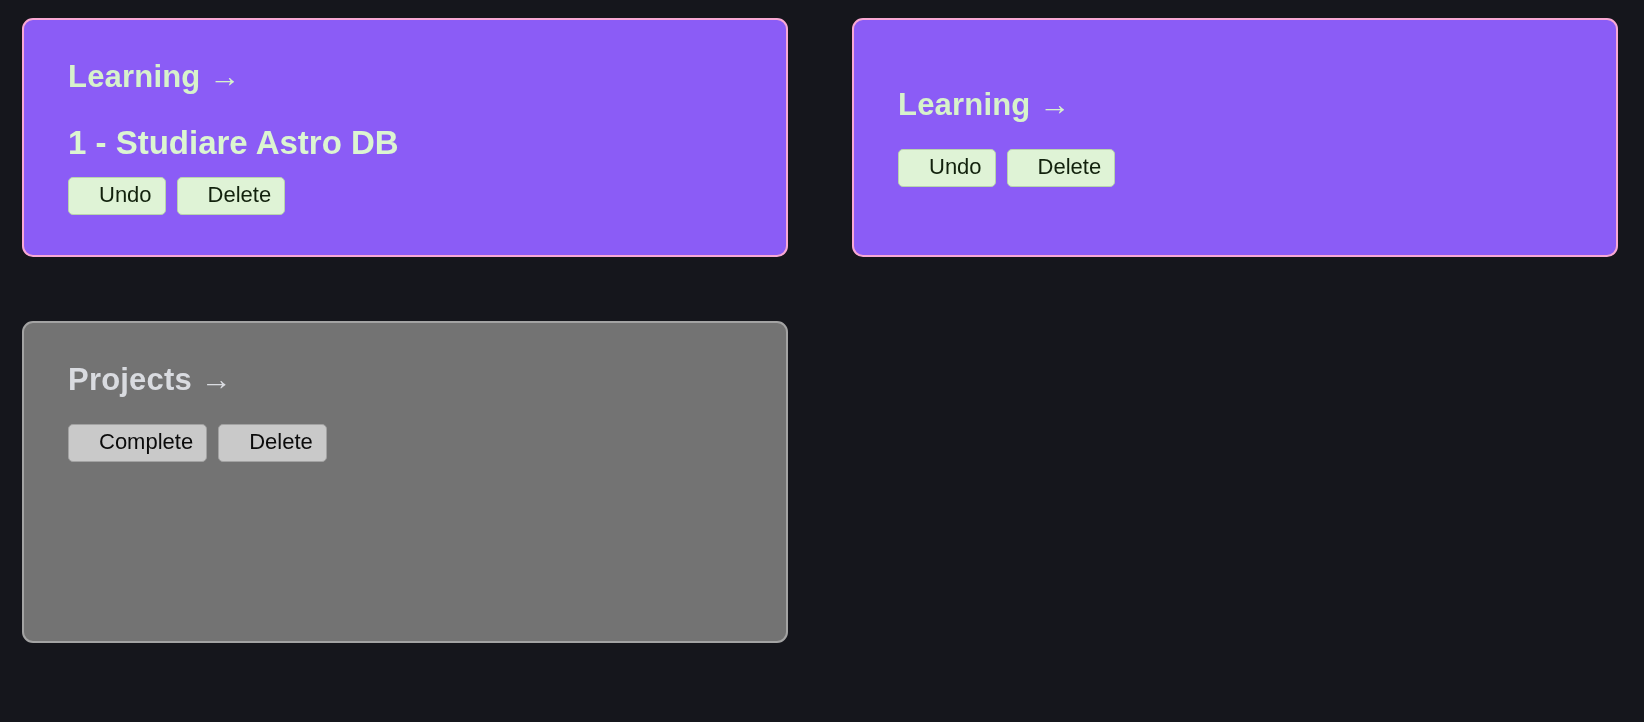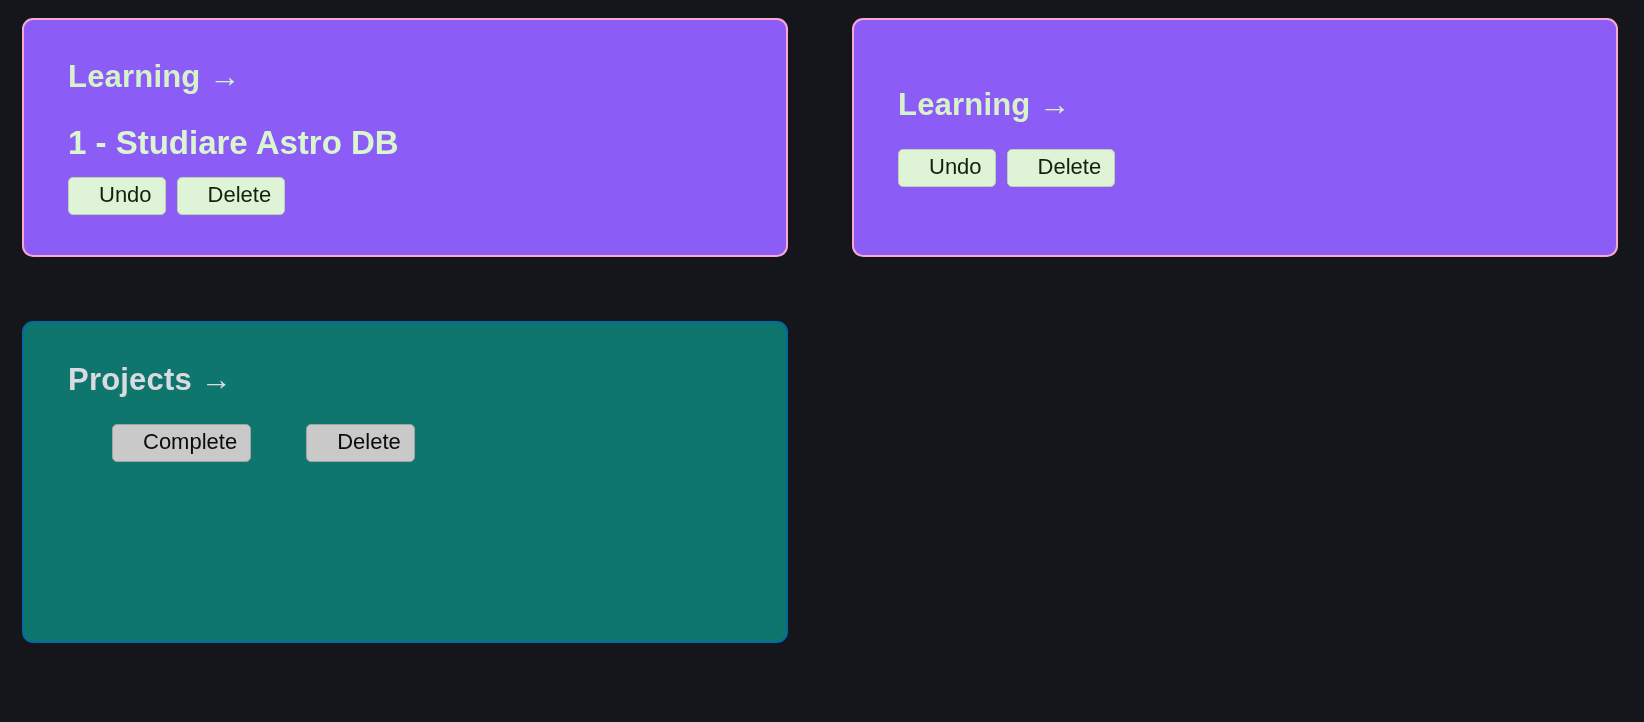--- a/index.html
+++ b/index.html
@@ -48,35 +48,34 @@
     color: #dcf5d1;
   }
   .card--done .btn {
     background: #dff3d6;
     color: #12220d;
     border: 1px solid #b9d4ad;
   }
 
   
   .card--open {
-    background: #0f766e;
-    border: 2px solid #0369a1;
+    background: #737373;
+    border: 2px solid #a3a3a3;
     min-height: 322px;
   }
   .card--open .card-category {
     color: #d9dbe0;
   }
   .card--open .card-title {
     color: #d5d7dc;
   }
   .card--open .btn {
     background: #c9c9c9;
     color: #0b0b0b;
     border: 1px solid #a2a2a2;
-    margin-left: 44px;
   }
 
   .card-category {
     font-size: 31px;
     font-weight: 700;
     line-height: 1.1;
     margin: 0 0 27px 0;
     letter-spacing: 0.2px;
     white-space: nowrap;
   }

